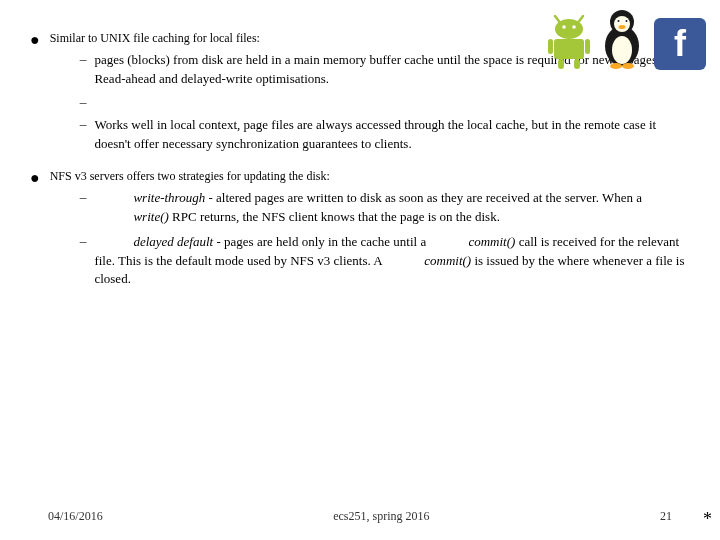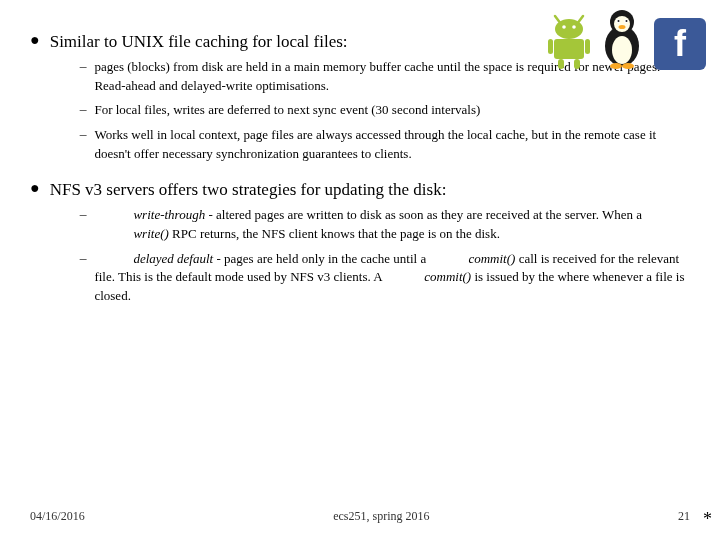--- a/index.html
+++ b/index.html
@@ -49,21 +49,21 @@
     }
 
     .bullet-dot {
       font-size: 16px;
       margin-right: 10px;
       margin-top: 1px;
       flex-shrink: 0;
     }
 
     .bullet-text {
-      font-size: 17px;
+      font-size: 12px;
       line-height: 1.4;
     }
 
     .sub-bullets {
       margin-left: 30px;
       margin-top: 4px;
     }
 
     .sub-bullet-item {
       display: flex;
@@ -87,21 +87,21 @@
       margin-left: 39px;
     }
 
     .footer {
       position: absolute;
       bottom: 16px;
       left: 0;
       right: 0;
       display: flex;
       justify-content: space-between;
-      padding: 0 30px;
+      padding: 0 48px;
       font-size: 12px;
       color: #333;
     }
 
     .footer-center {
     }
 
     .footer-right {
       text-align: center;
     }
@@ -185,21 +185,20 @@
         <span class="bullet-text">Similar to UNIX file caching for local files:</span>
         <div class="sub-bullets">
 
           <div class="sub-bullet-item">
             <span class="sub-bullet-dash">–</span>
             <span class="sub-bullet-text">pages (blocks) from disk are held in a main memory buffer cache until the space is required for newer pages. Read-ahead and delayed-write optimisations.</span>
           </div>
 
           <div class="sub-bullet-item">
             <span class="sub-bullet-dash">–</span>
-            <span class="sub-bullet-text">For local files, writes are deferred to next sync event (30 second intervals)</span>
           </div>
 
           <div class="sub-bullet-item">
             <span class="sub-bullet-dash">–</span>
             <span class="sub-bullet-text">Works well in local context, page files are always accessed through the local cache, but in the remote case it doesn't offer necessary synchronization guarantees to clients.</span>
           </div>
 
         </div>
       </div>
     </div>

